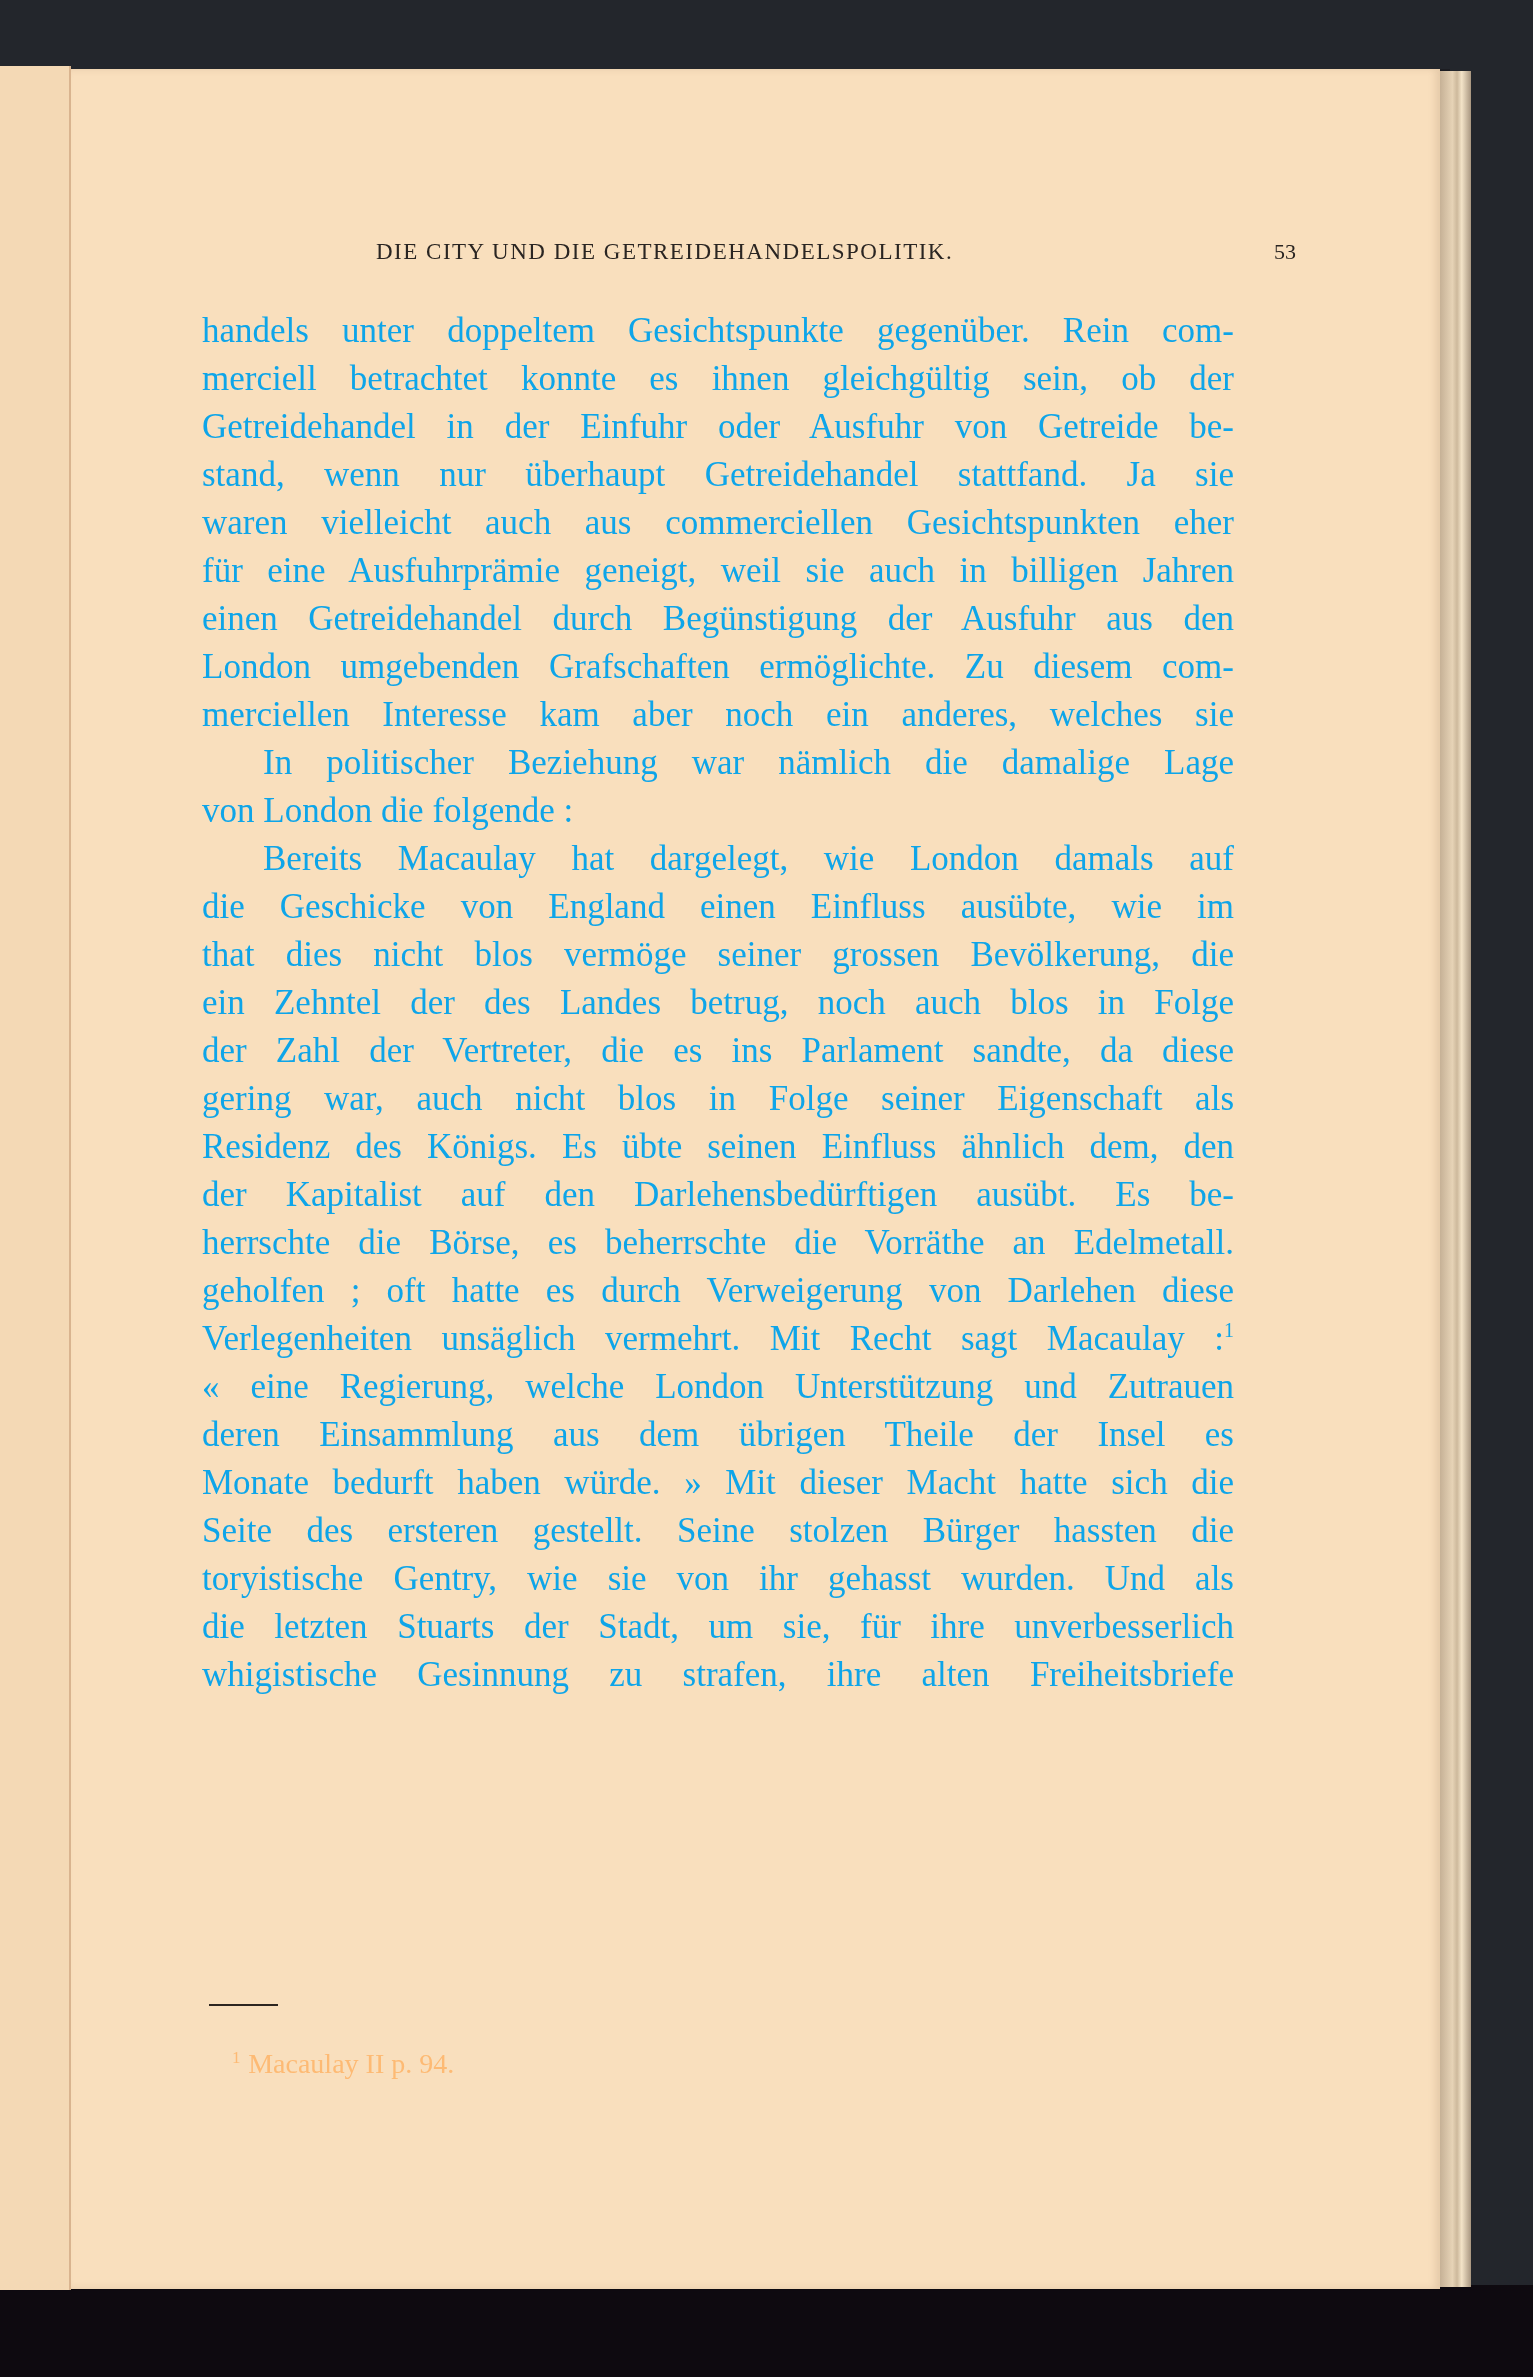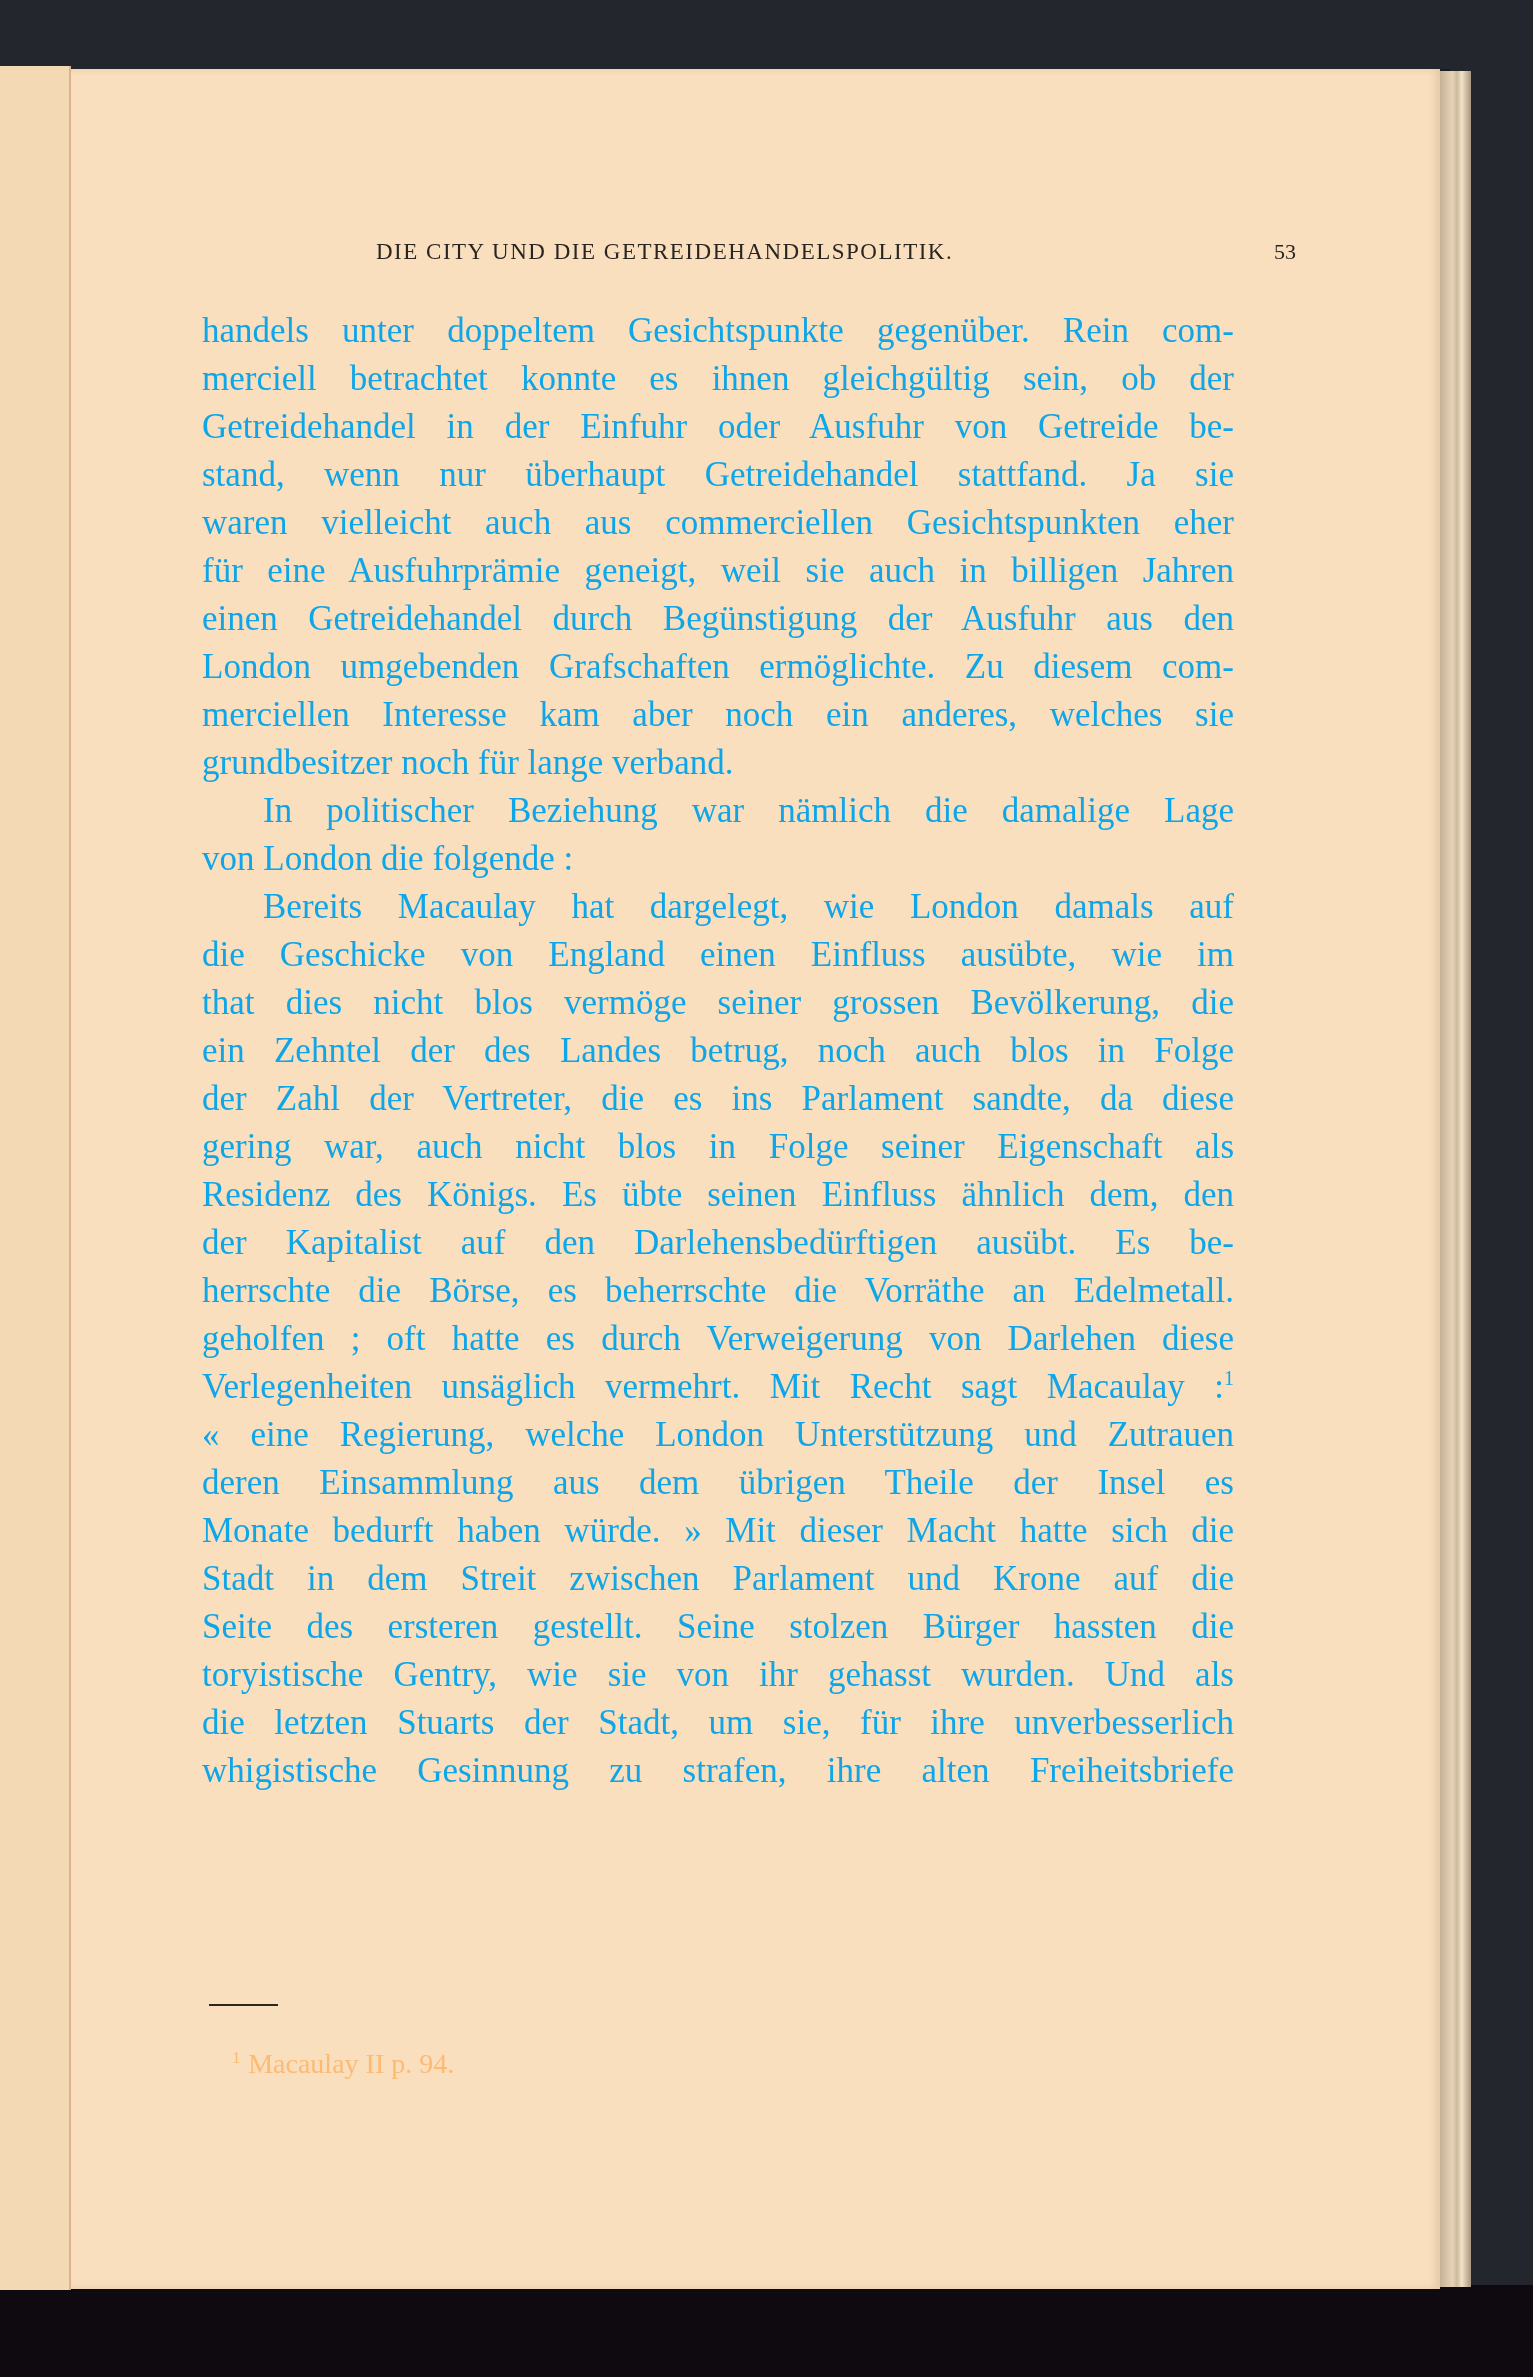--- a/index.html
+++ b/index.html
@@ -90,40 +90,38 @@
 
   <span class="line">handels unter doppeltem Gesichtspunkte gegenüber. Rein com-</span>
   <span class="line">merciell betrachtet konnte es ihnen gleichgültig sein, ob der</span>
   <span class="line">Getreidehandel in der Einfuhr oder Ausfuhr von Getreide be-</span>
   <span class="line">stand, wenn nur überhaupt Getreidehandel stattfand. Ja sie</span>
   <span class="line">waren vielleicht auch aus commerciellen Gesichtspunkten eher</span>
   <span class="line">für eine Ausfuhrprämie geneigt, weil sie auch in billigen Jahren</span>
   <span class="line">einen Getreidehandel durch Begünstigung der Ausfuhr aus den</span>
   <span class="line">London umgebenden Grafschaften ermöglichte. Zu diesem com-</span>
   <span class="line">merciellen Interesse kam aber noch ein anderes, welches sie</span>
-  <span class="line last">grundbesitzer noch für lange verband.</span>
 
   <span class="line indent">In politischer Beziehung war nämlich die damalige Lage</span>
   <span class="line last">von London die folgende :</span>
 
   <span class="line indent">Bereits Macaulay hat dargelegt, wie London damals auf</span>
   <span class="line">die Geschicke von England einen Einfluss ausübte, wie im</span>
   <span class="line">that dies nicht blos vermöge seiner grossen Bevölkerung, die</span>
   <span class="line">ein Zehntel der des Landes betrug, noch auch blos in Folge</span>
   <span class="line">der Zahl der Vertreter, die es ins Parlament sandte, da diese</span>
   <span class="line">gering war, auch nicht blos in Folge seiner Eigenschaft als</span>
   <span class="line">Residenz des Königs. Es übte seinen Einfluss ähnlich dem, den</span>
   <span class="line">der Kapitalist auf den Darlehensbedürftigen ausübt. Es be-</span>
   <span class="line">herrschte die Börse, es beherrschte die Vorräthe an Edelmetall.</span>
   <span class="line">geholfen ; oft hatte es durch Verweigerung von Darlehen diese</span>
   <span class="line"><span>Verlegenheiten unsäglich vermehrt. Mit Recht sagt Macaulay :</span><span class="ref-sup">1</span></span>
   <span class="line">« eine Regierung, welche London Unterstützung und Zutrauen</span>
   <span class="line">deren Einsammlung aus dem übrigen Theile der Insel es</span>
   <span class="line">Monate bedurft haben würde. » Mit dieser Macht hatte sich die</span>
-  <span class="line">Stadt in dem Streit zwischen Parlament und Krone auf die</span>
   <span class="line">Seite des ersteren gestellt. Seine stolzen Bürger hassten die</span>
   <span class="line">toryistische Gentry, wie sie von ihr gehasst wurden. Und als</span>
   <span class="line">die letzten Stuarts der Stadt, um sie, für ihre unverbesserlich</span>
   <span class="line">whigistische Gesinnung zu strafen, ihre alten Freiheitsbriefe</span>
 </div>
 
 <div class="footnote-rule"></div>
 <div class="footnote">
   <sup>1</sup><span>Macaulay II p. 94.</span>
 </div>

